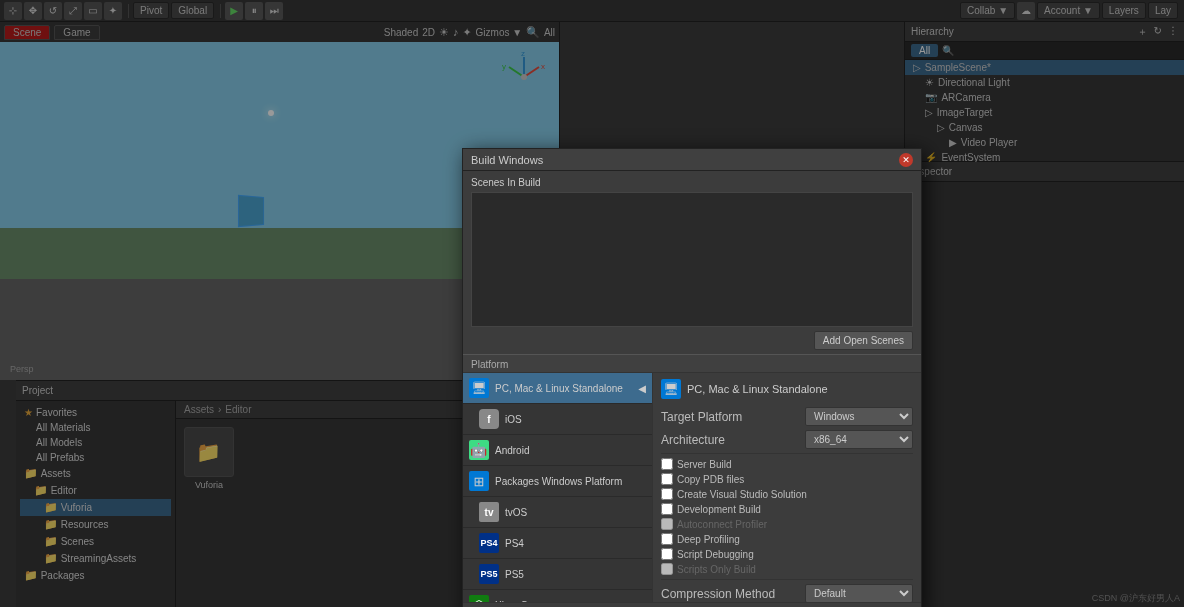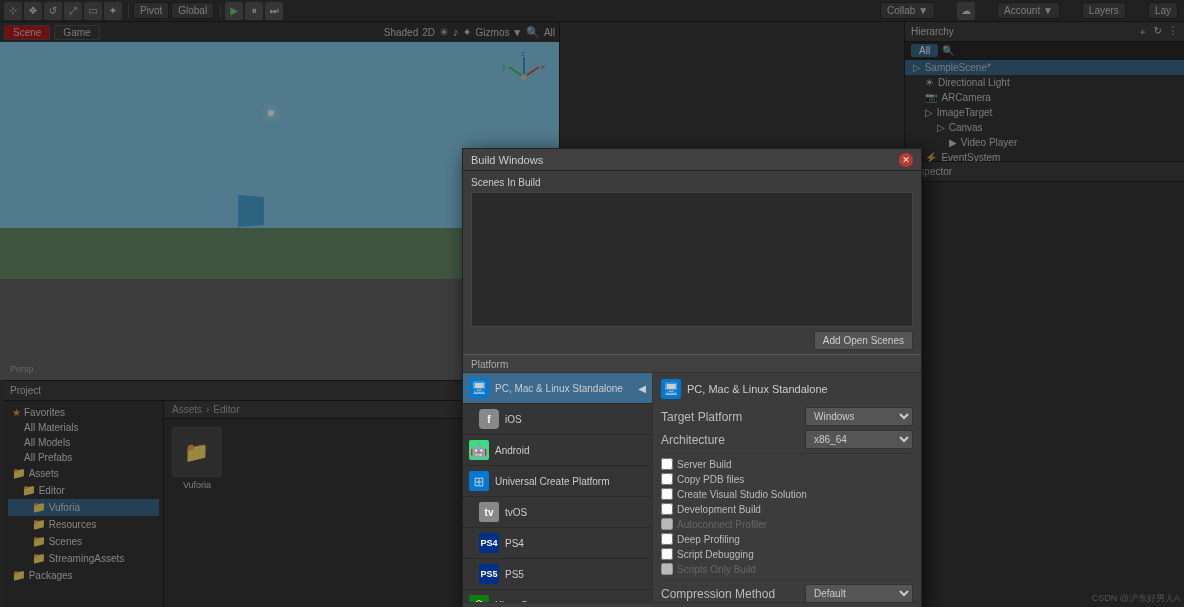--- a/index.html
+++ b/index.html
@@ -38,21 +38,21 @@
     .toolbar-sep { width: 1px; background: #555; height: 14px; margin: 0 4px; }
     .toolbar-icon { 
       width: 18px; height: 18px; 
       background: #555; 
       border-radius: 2px; 
       margin-right: 2px;
       display: flex; align-items: center; justify-content: center;
       cursor: pointer;
       font-size: 10px;
     }
-    .toolbar-right { margin-left: auto; display: flex; align-items: center; gap: 20px; }
+    .toolbar-right { margin-left: auto; display: flex; align-items: center; gap: 0; }
 
     
     .scene-view {
       position: absolute;
       top: 22px; left: 0; 
       width: 560px; height: 358px;
       background: linear-gradient(to bottom, #87ceeb 0%, #87ceeb 40%, #4a7c3f 40%, #4a7c3f 60%, #555 60%);
       border-right: 1px solid #222;
     }
     .scene-toolbar {
@@ -113,21 +113,21 @@
       width: 280px;
       top: 162px;
       bottom: 0;
       background: #383838;
       border-left: 1px solid #222;
     }
 
     
     .project-panel {
       position: absolute;
-      bottom: 0; left: 4px;
+      bottom: 0; left: 16px;
       width: 560px; height: 227px;
       background: #383838;
       border-right: 1px solid #222;
       border-top: 1px solid #222;
     }
 
     
     .console-panel {
       position: absolute;
       bottom: 0;
@@ -611,21 +611,21 @@
         <div class="platform-item" style="padding-left:16px;">
           <div class="platform-icon ios" style="background:#888; border-radius:4px; font-size:10px; color:#fff; font-weight:bold;">f</div>
           <span>iOS</span>
         </div>
         <div class="platform-item">
           <div class="platform-icon android" style="font-size:14px;">🤖</div>
           <span>Android</span>
         </div>
         <div class="platform-item">
           <div class="platform-icon uwp" style="font-size:13px;">⊞</div>
-          <span>Universal Create Platform</span>
+          <span>Packages Windows Platform</span>
         </div>
         <div class="platform-item" style="padding-left:16px;">
           <div class="platform-icon tvos" style="background:#888; font-size:10px; color:#fff; font-weight:bold;">tv</div>
           <span>tvOS</span>
         </div>
         <div class="platform-item" style="padding-left:16px;">
           <div class="platform-icon ps4" style="font-size:9px; color:#fff; font-weight:bold;">PS4</div>
           <span>PS4</span>
         </div>
         <div class="platform-item" style="padding-left:16px;">

